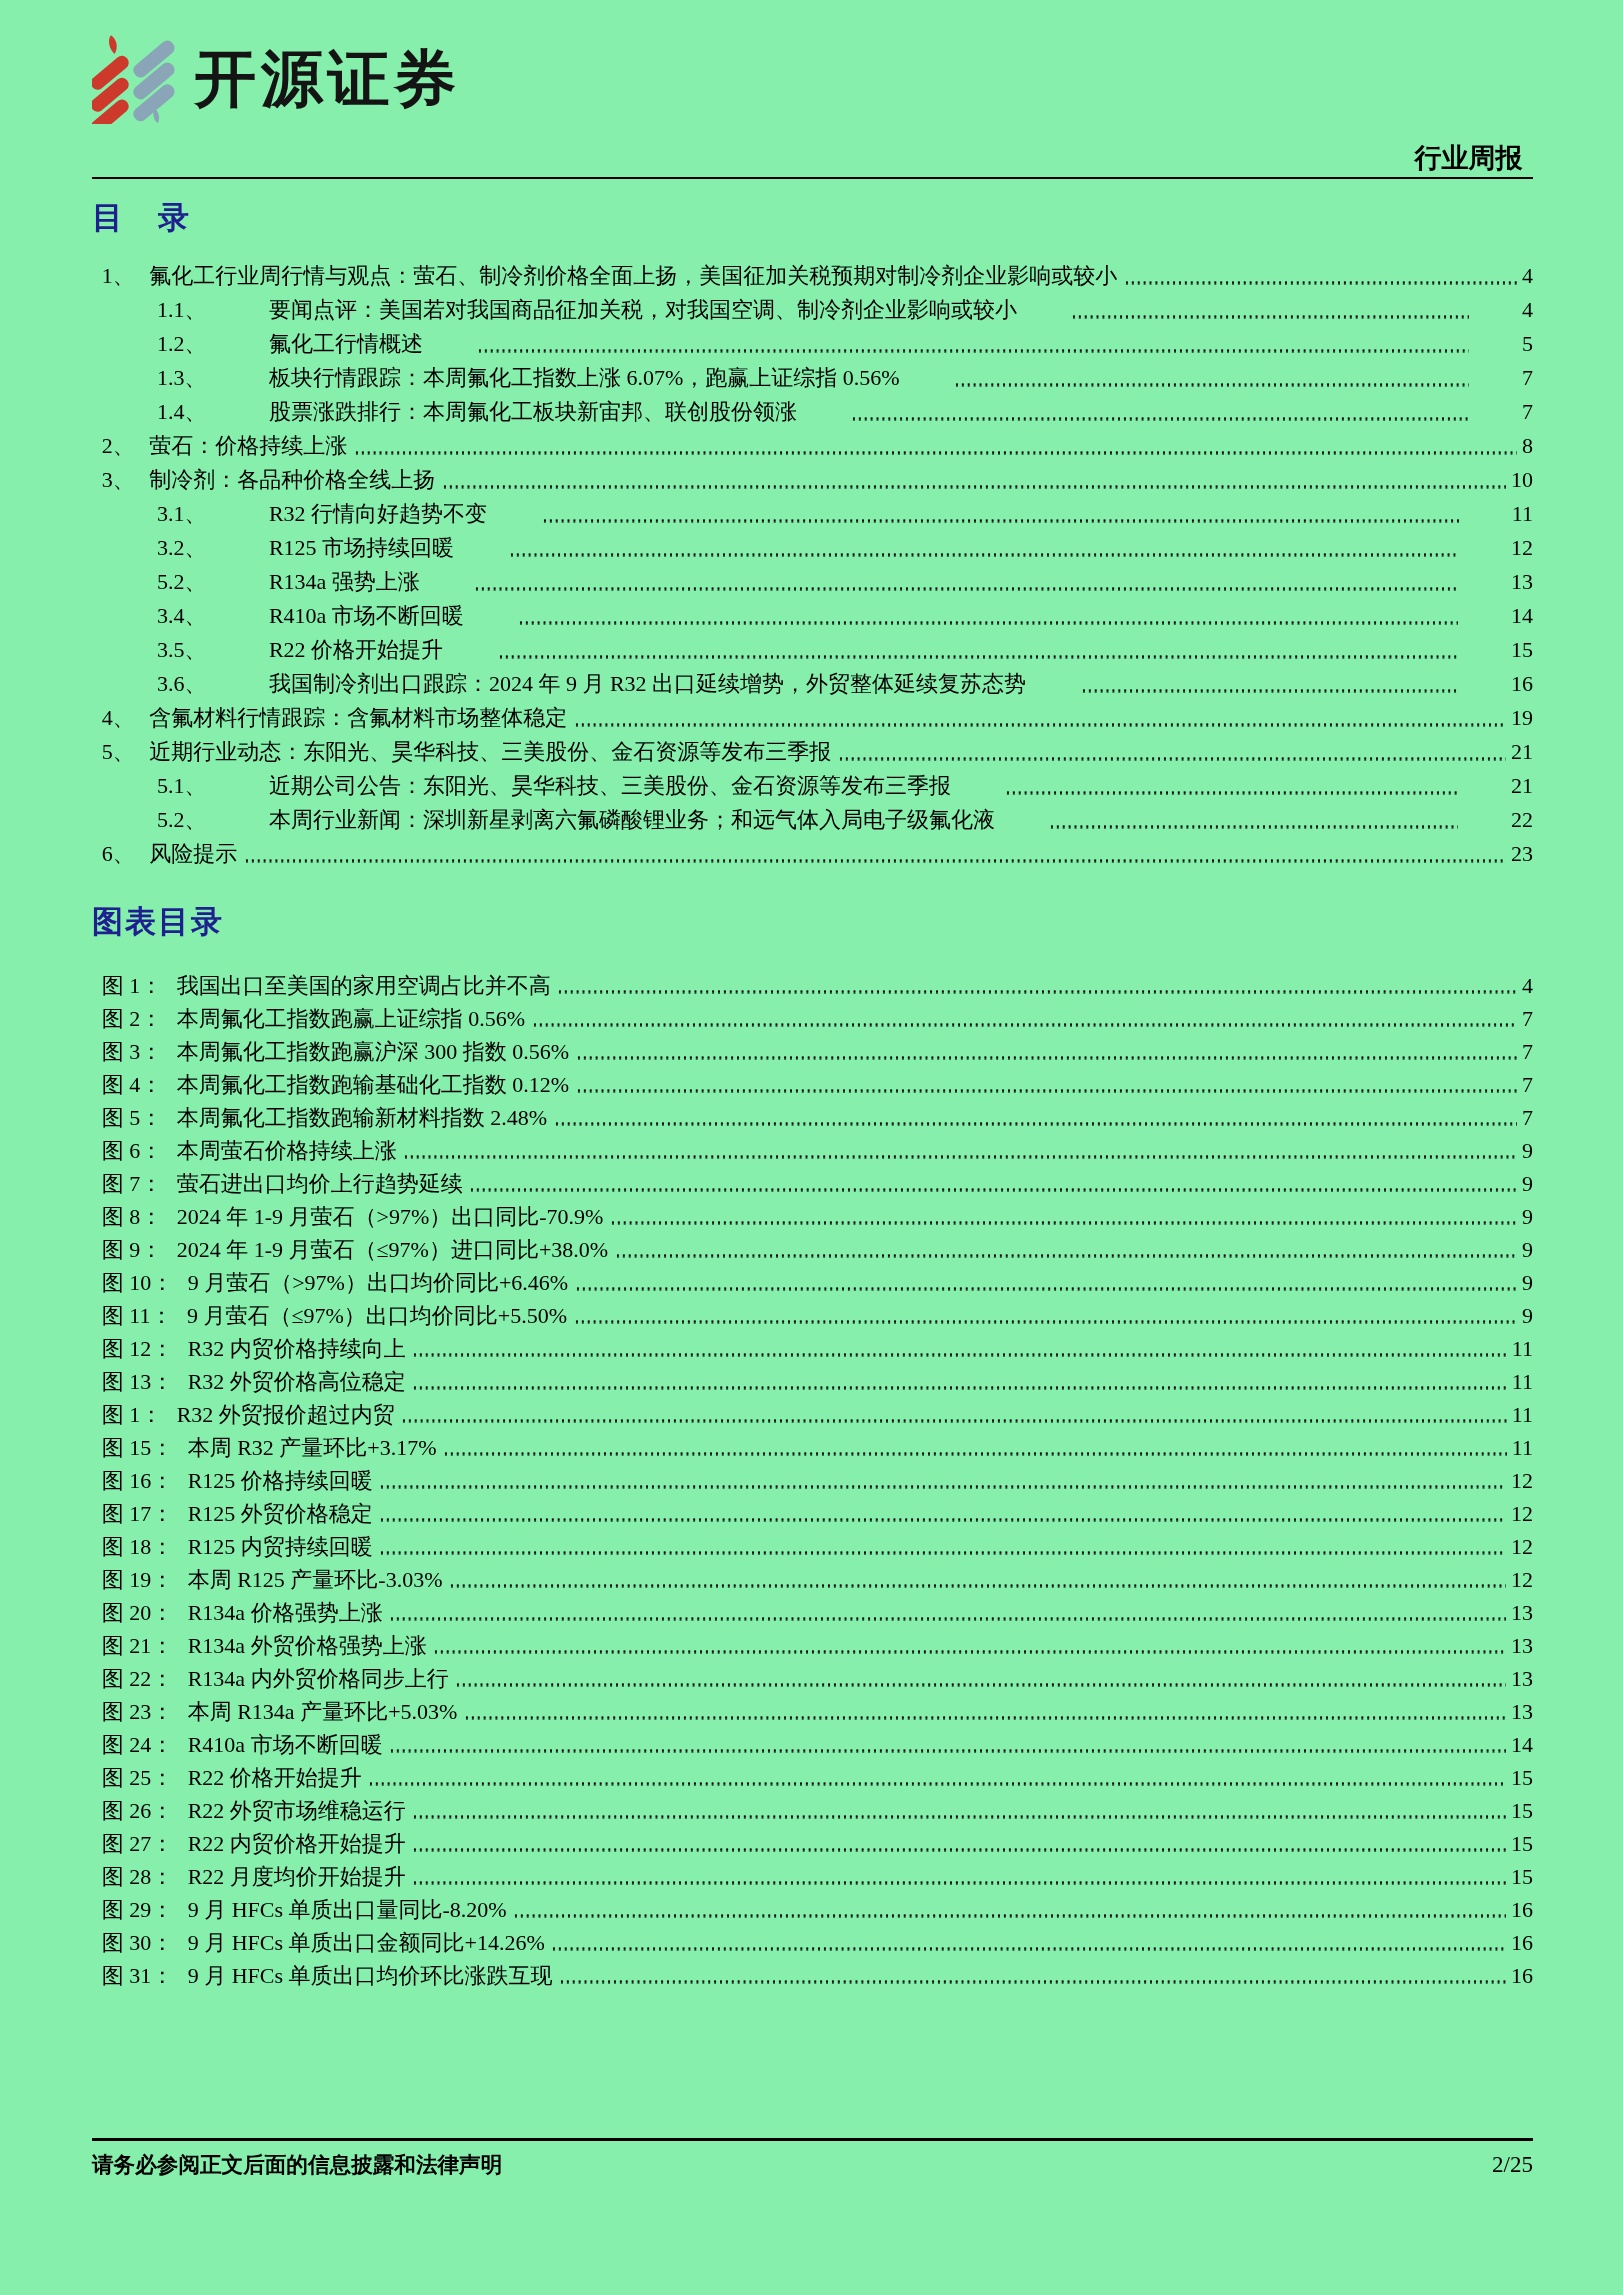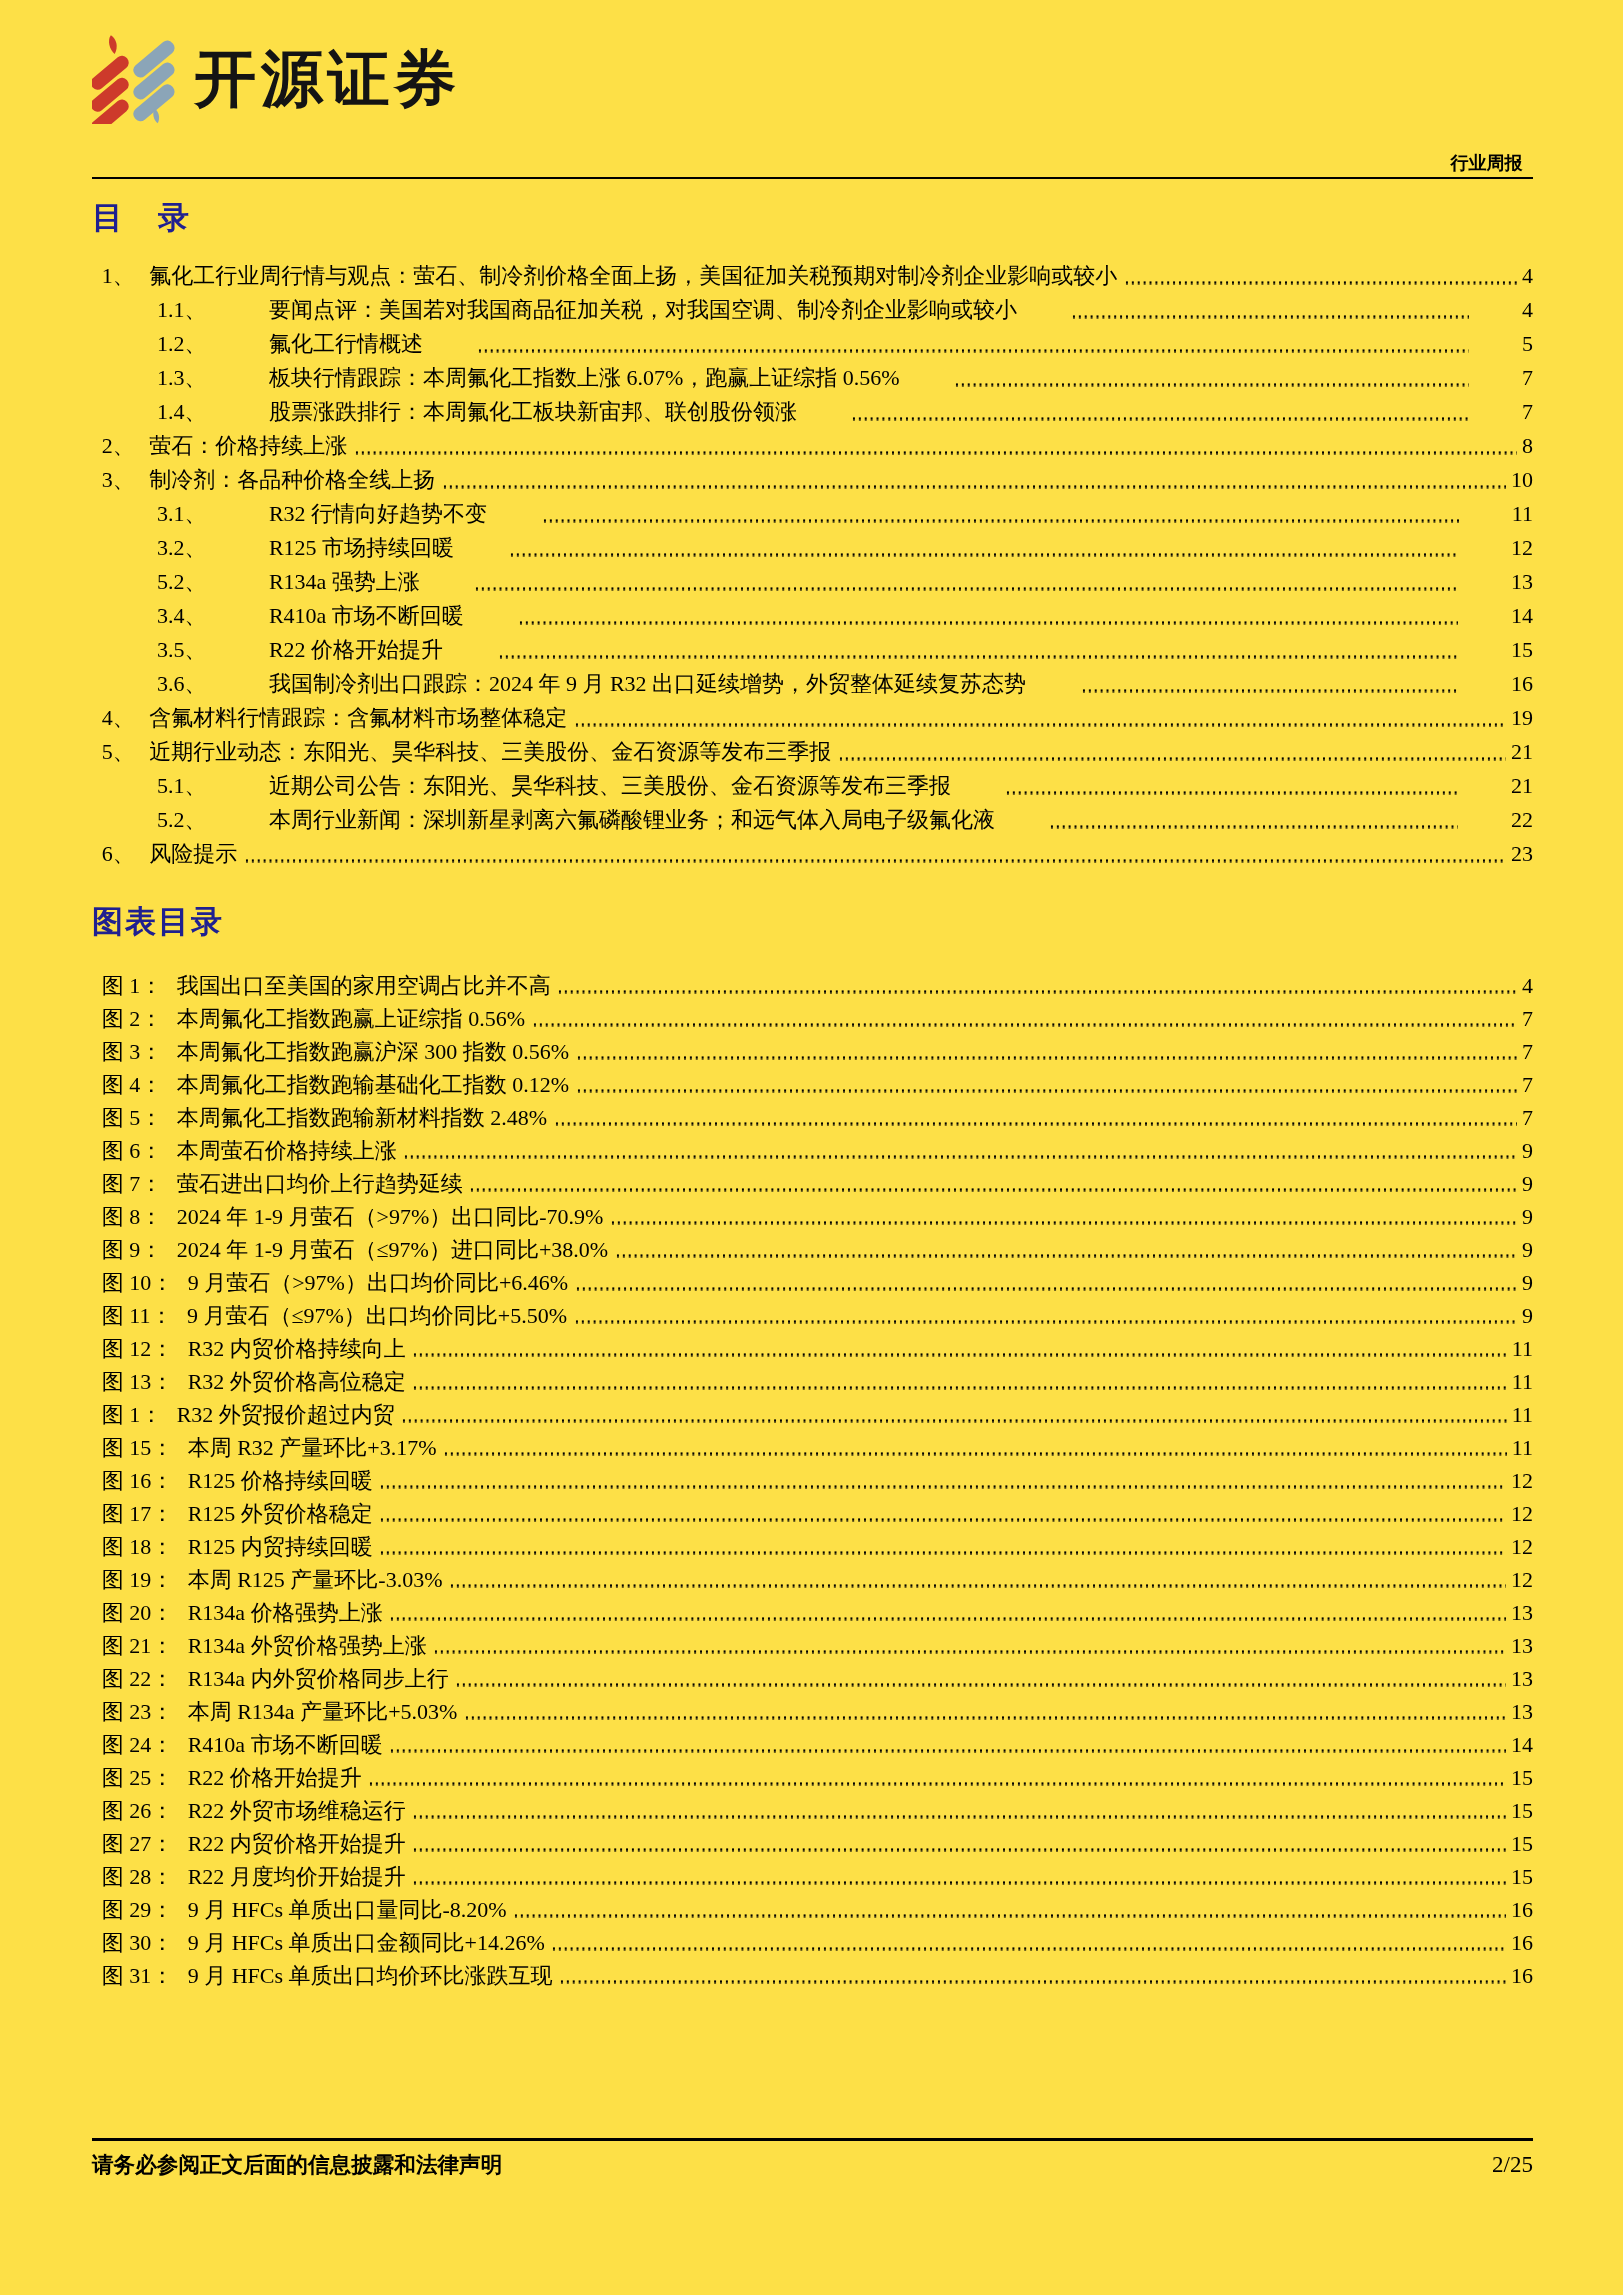--- a/index.html
+++ b/index.html
@@ -1,20 +1,20 @@
 <!DOCTYPE html>
 <html lang="zh" style="font-size:10.5px"><head>
 <meta charset="utf-8">
 <style>
   html,body{margin:0;padding:0;background:#ffffff;}
   .page{
     position:relative;
     width:1623px;
     height:2295px;
-    background:#fde047;
+    background:#86efac;
     color:#000;
     font-family:"Liberation Serif","DejaVu Serif",serif;
     overflow:hidden;
   }
   
   .hdr{
     position:absolute;
     left:92px; right:90px; top:34px;
     height:143px;
     border-bottom:2.6px solid #000;
@@ -28,21 +28,21 @@
     font-family:"Liberation Sans","DejaVu Sans",sans-serif;
     font-weight:900;
     font-size:62px;
     letter-spacing:4.6px;
     color:#141414;
     line-height:1;
   }
   .rpt{
     position:absolute; right:10.5px; bottom:5.2px;
     font-weight:bold;
-    font-size:18px;
+    font-size:27px;
     line-height:1;
   }
   
   .content{
     position:absolute; left:92px; right:90px; top:200px;
   }
   .sec-title{
     margin:0;
     text-align:left;
     font-size:31px;

